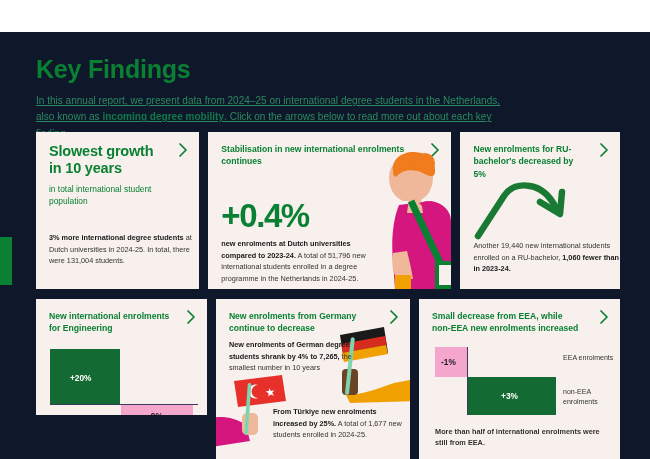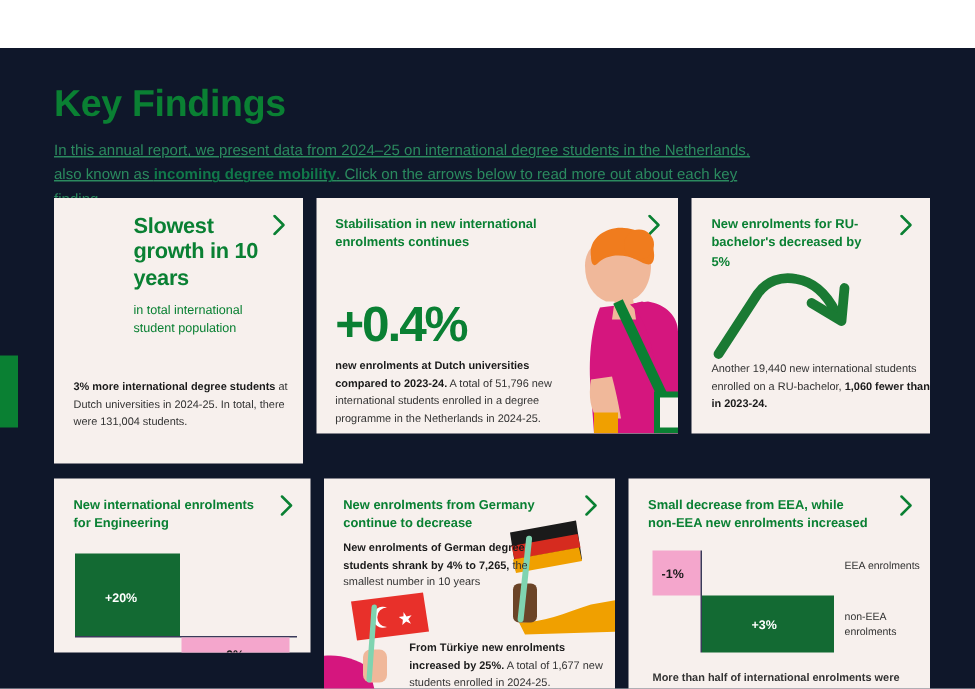--- a/index.html
+++ b/index.html
@@ -30,21 +30,21 @@
   
   .grid { position: absolute; left: 36px; top: 100px; width: 584px; }
   .row { display: flex; gap: 9px; }
   .row.two { margin-top: 10px; }
 
   .card {
     position: relative; background: #f7f0ed; overflow: hidden;
   }
   .card-pad { padding: 11px 12px 10px 13px; }
 
-  .c1 { width: 176px; height: 177px; padding-left: 40px; }
+  .c1 { width: 176px; height: 157px; }
   .c2 { width: 262px; height: 157px; }
   .c3 { width: 172px; height: 157px; }
   .c4 { width: 176px; height: 116px; }
   .c5 { width: 200px; height: 166px; }
   .c6 { width: 207px; height: 166px; }
 
   .card-title {
     color: #0a8033; font-size: 8.6px; font-weight: bold;
     line-height: 1.45; max-width: 84%;
   }

